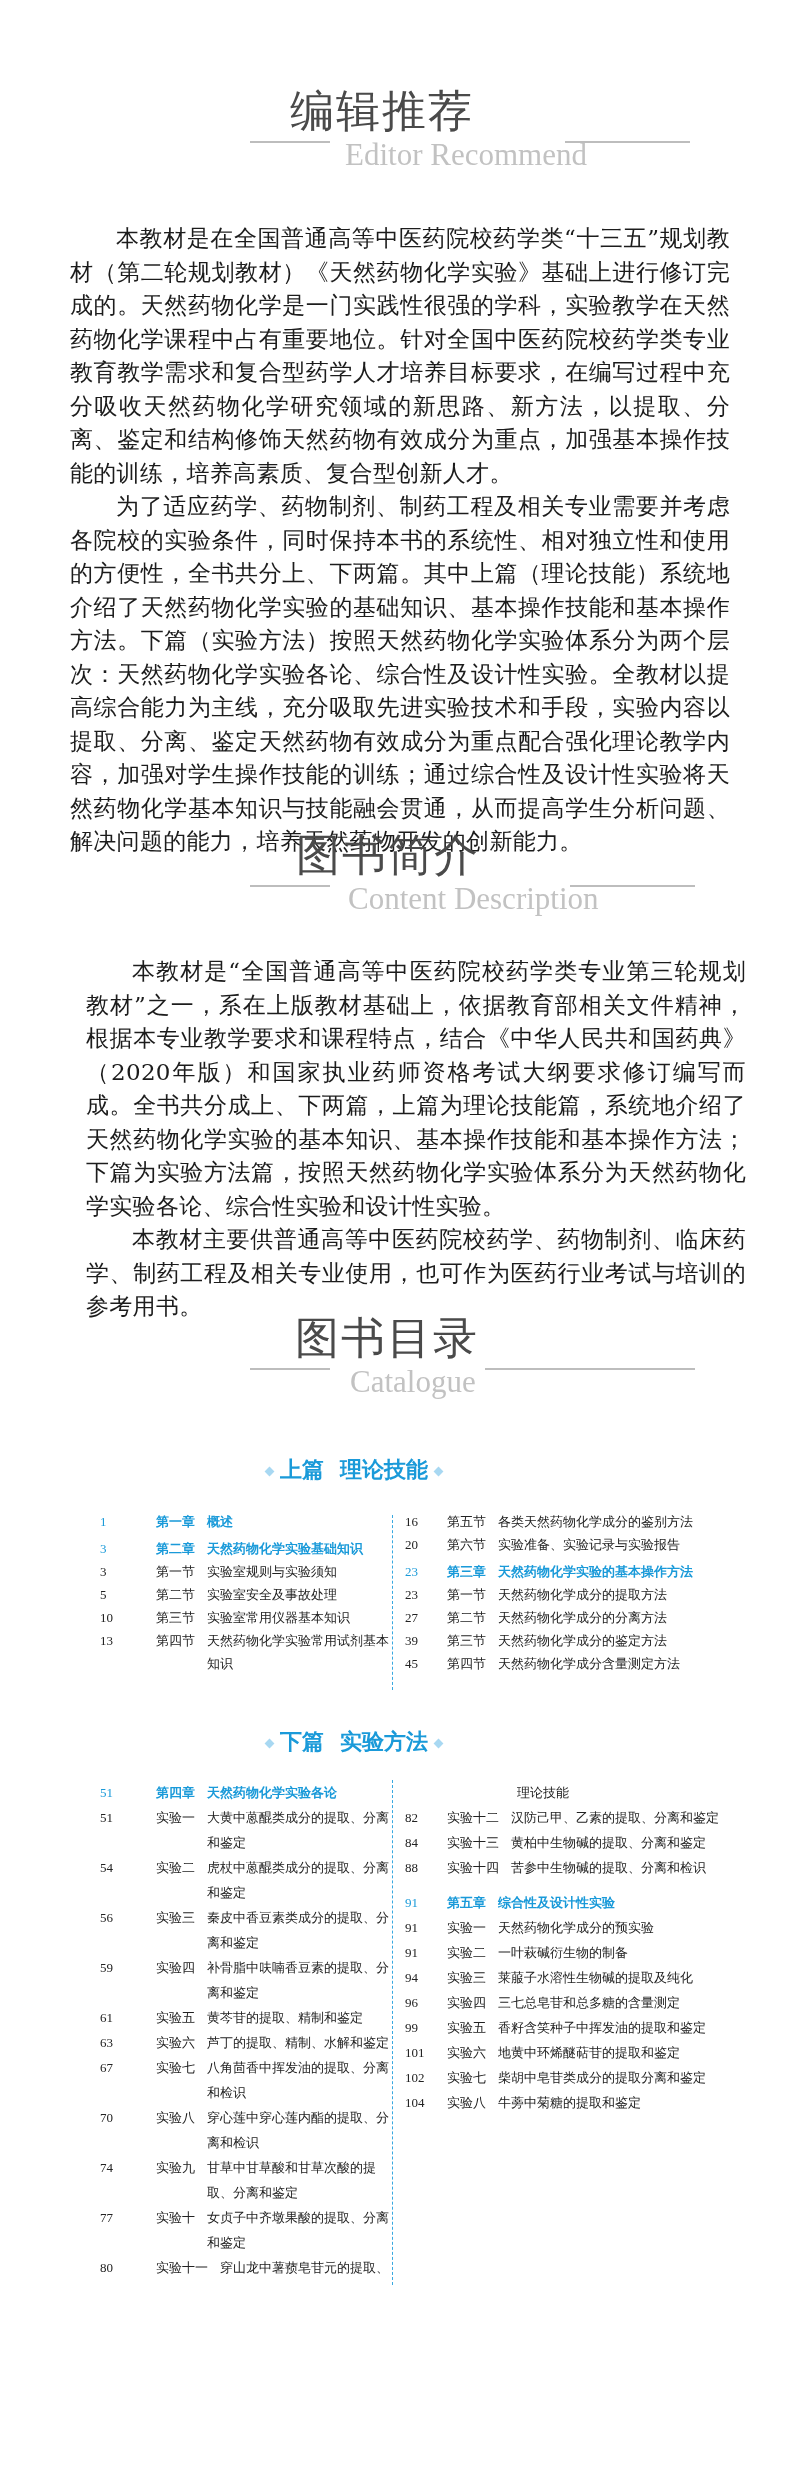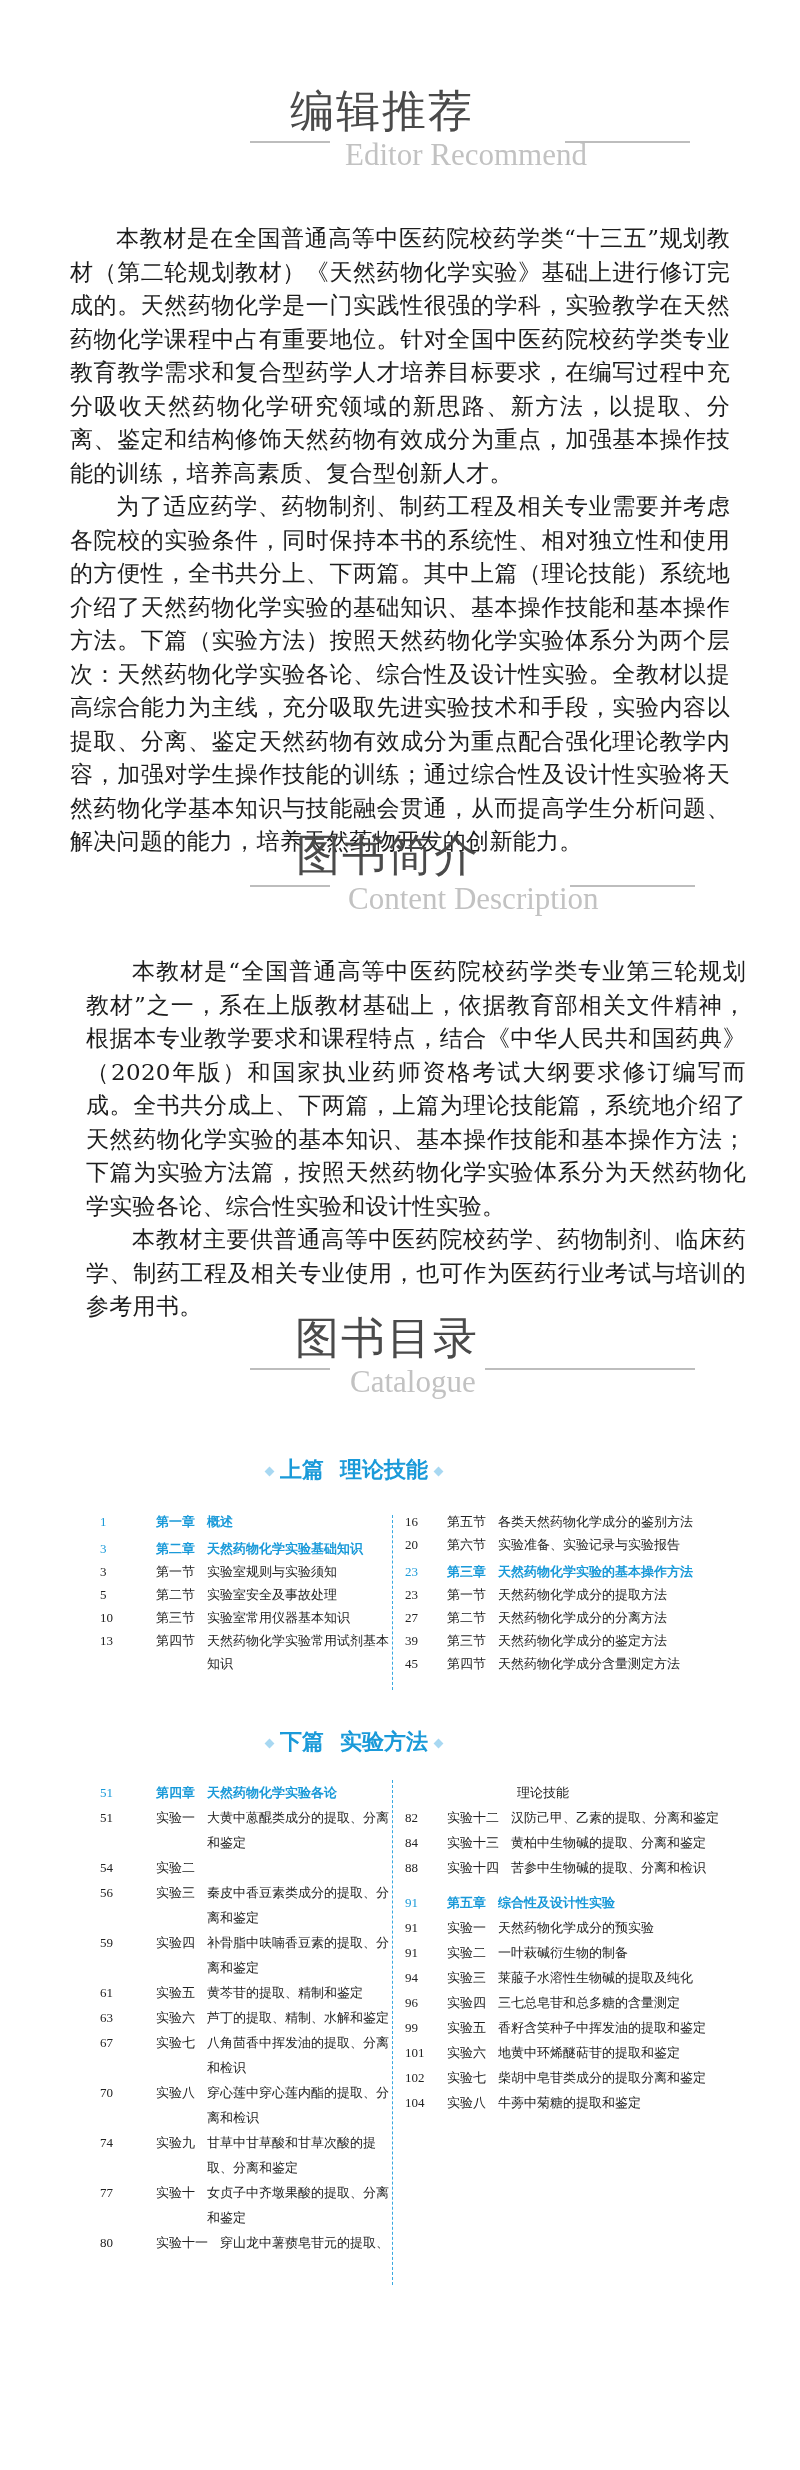--- a/index.html
+++ b/index.html
@@ -151,20 +151,21 @@
       <span class="ttl">天然药物化学实验各论</span>
     </div>
   <div class="toc-row">
       <span class="pg">51</span>
       <span class="num">实验一</span>
       <span class="ttl">大黄中蒽醌类成分的提取、分离和鉴定</span>
     </div>
   <div class="toc-row">
       <span class="pg">54</span>
       <span class="num">实验二</span>
+      <span class="ttl">虎杖中蒽醌类成分的提取、分离和鉴定</span>
     </div>
   <div class="toc-row">
       <span class="pg">56</span>
       <span class="num">实验三</span>
       <span class="ttl">秦皮中香豆素类成分的提取、分离和鉴定</span>
     </div>
   <div class="toc-row">
       <span class="pg">59</span>
       <span class="num">实验四</span>
       <span class="ttl">补骨脂中呋喃香豆素的提取、分离和鉴定</span>

